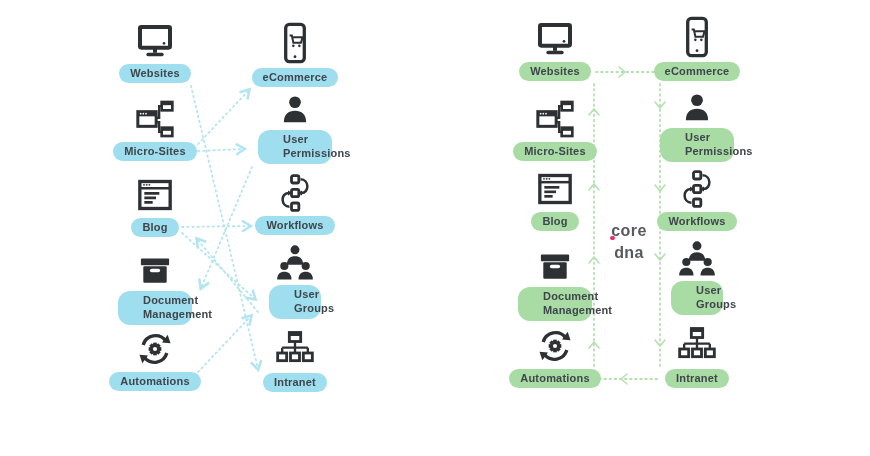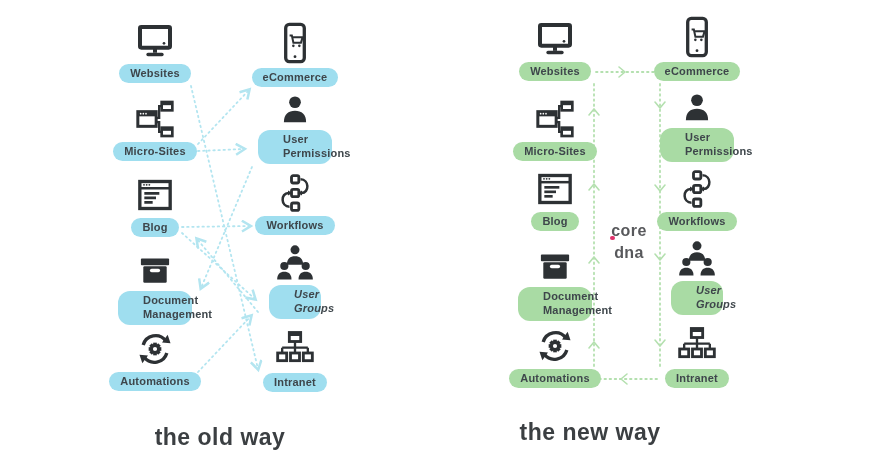--- a/index.html
+++ b/index.html
@@ -14,21 +14,21 @@
   .ic.ph{width:36px;height:44px;}
   .pill{
     box-sizing:border-box;font-size:11px;font-weight:bold;letter-spacing:.2px;
     color:#3e464b;text-align:center;border-radius:12px;
     padding:3px 25px;line-height:1.25;
   }
   .pill.one{height:19px;padding:0 11px;line-height:19px;border-radius:10px;white-space:nowrap;}
   .pill.blue{background:#9fdeef;}
   .pill.green{background:#a9dba4;}
   .pill.w74{max-width:74px;}
-  .pill.w52{max-width:52px;font-style:italic;}
+  .pill.w52{max-width:52px;}
   .way-title{position:absolute;font-size:23px;font-weight:bold;color:#3b3f42;letter-spacing:.5px;text-align:center;}
   #old-title{left:95px;top:424px;width:250px;}
   #new-title{left:470px;top:419px;width:240px;}
   .logo{position:absolute;left:598px;top:210px;width:62px;height:24px;text-align:center;
         font-size:16px;font-weight:600;color:#58595c;letter-spacing:.4px;line-height:22px;margin-top:10px;}
   .logo-dot{position:absolute;left:12px;top:15.5px;width:4.6px;height:4.6px;border-radius:50%;background:#e0336c;}
   svg.lines{position:absolute;left:0;top:0;}
   .defs{position:absolute;width:0;height:0;overflow:hidden;}
 </style>
 </head>
@@ -323,16 +323,14 @@
         </svg>
       </div>
     <div class="pill green one">Intranet</div>
   </div>
 
   <div class="logo">
     <span>core dna</span>
     <span class="logo-dot"></span>
   </div>
 
-  <div class="way-title" id="old-title">the old way</div>
-  <div class="way-title" id="new-title">the new way</div>
 
 </div>
 
 </body></html>

